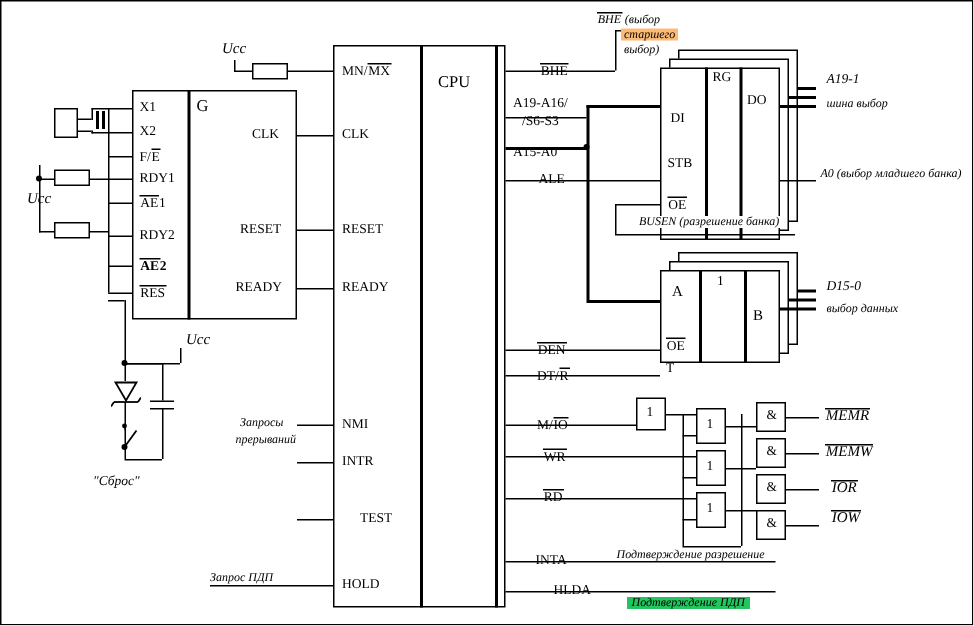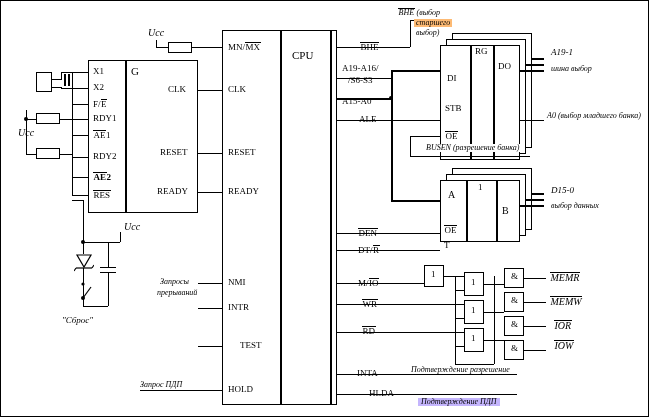--- a/index.html
+++ b/index.html
@@ -253,15 +253,15 @@
   <div class="ln h" style="left:524px;top:326px;width:22px;"></div>
   <div class="ln h" style="left:524px;top:350px;width:22px;"></div>
   <div class="tx it" style="left:550px;top:272px;font-size:10px;"><span class="ovl">MEMR</span></div>
   <div class="tx it" style="left:550px;top:296px;font-size:10px;"><span class="ovl">MEMW</span></div>
   <div class="tx it" style="left:554px;top:320px;font-size:10px;"><span class="ovl">IOR</span></div>
   <div class="tx it" style="left:554px;top:340px;font-size:10px;"><span class="ovl">IOW</span></div>
 
   <div class="ln h" style="left:337px;top:374px;width:180px;"></div>
   <div class="ln h" style="left:337px;top:394px;width:180px;"></div>
   <div class="tx it" style="left:408px;top:366px;font-size:8px;background:#fff;padding:0 3px;">Подтверждение разрешение</div>
-  <div class="tx it" style="left:418px;top:398px;font-size:8px;background:#c4b5fd;padding:0 3px;">Подтверждение ПДП</div>
+  <div class="tx it" style="left:418px;top:398px;font-size:8px;background:#22c55e;padding:0 3px;">Подтверждение ПДП</div>
 
 </div>
 
 </body></html>

